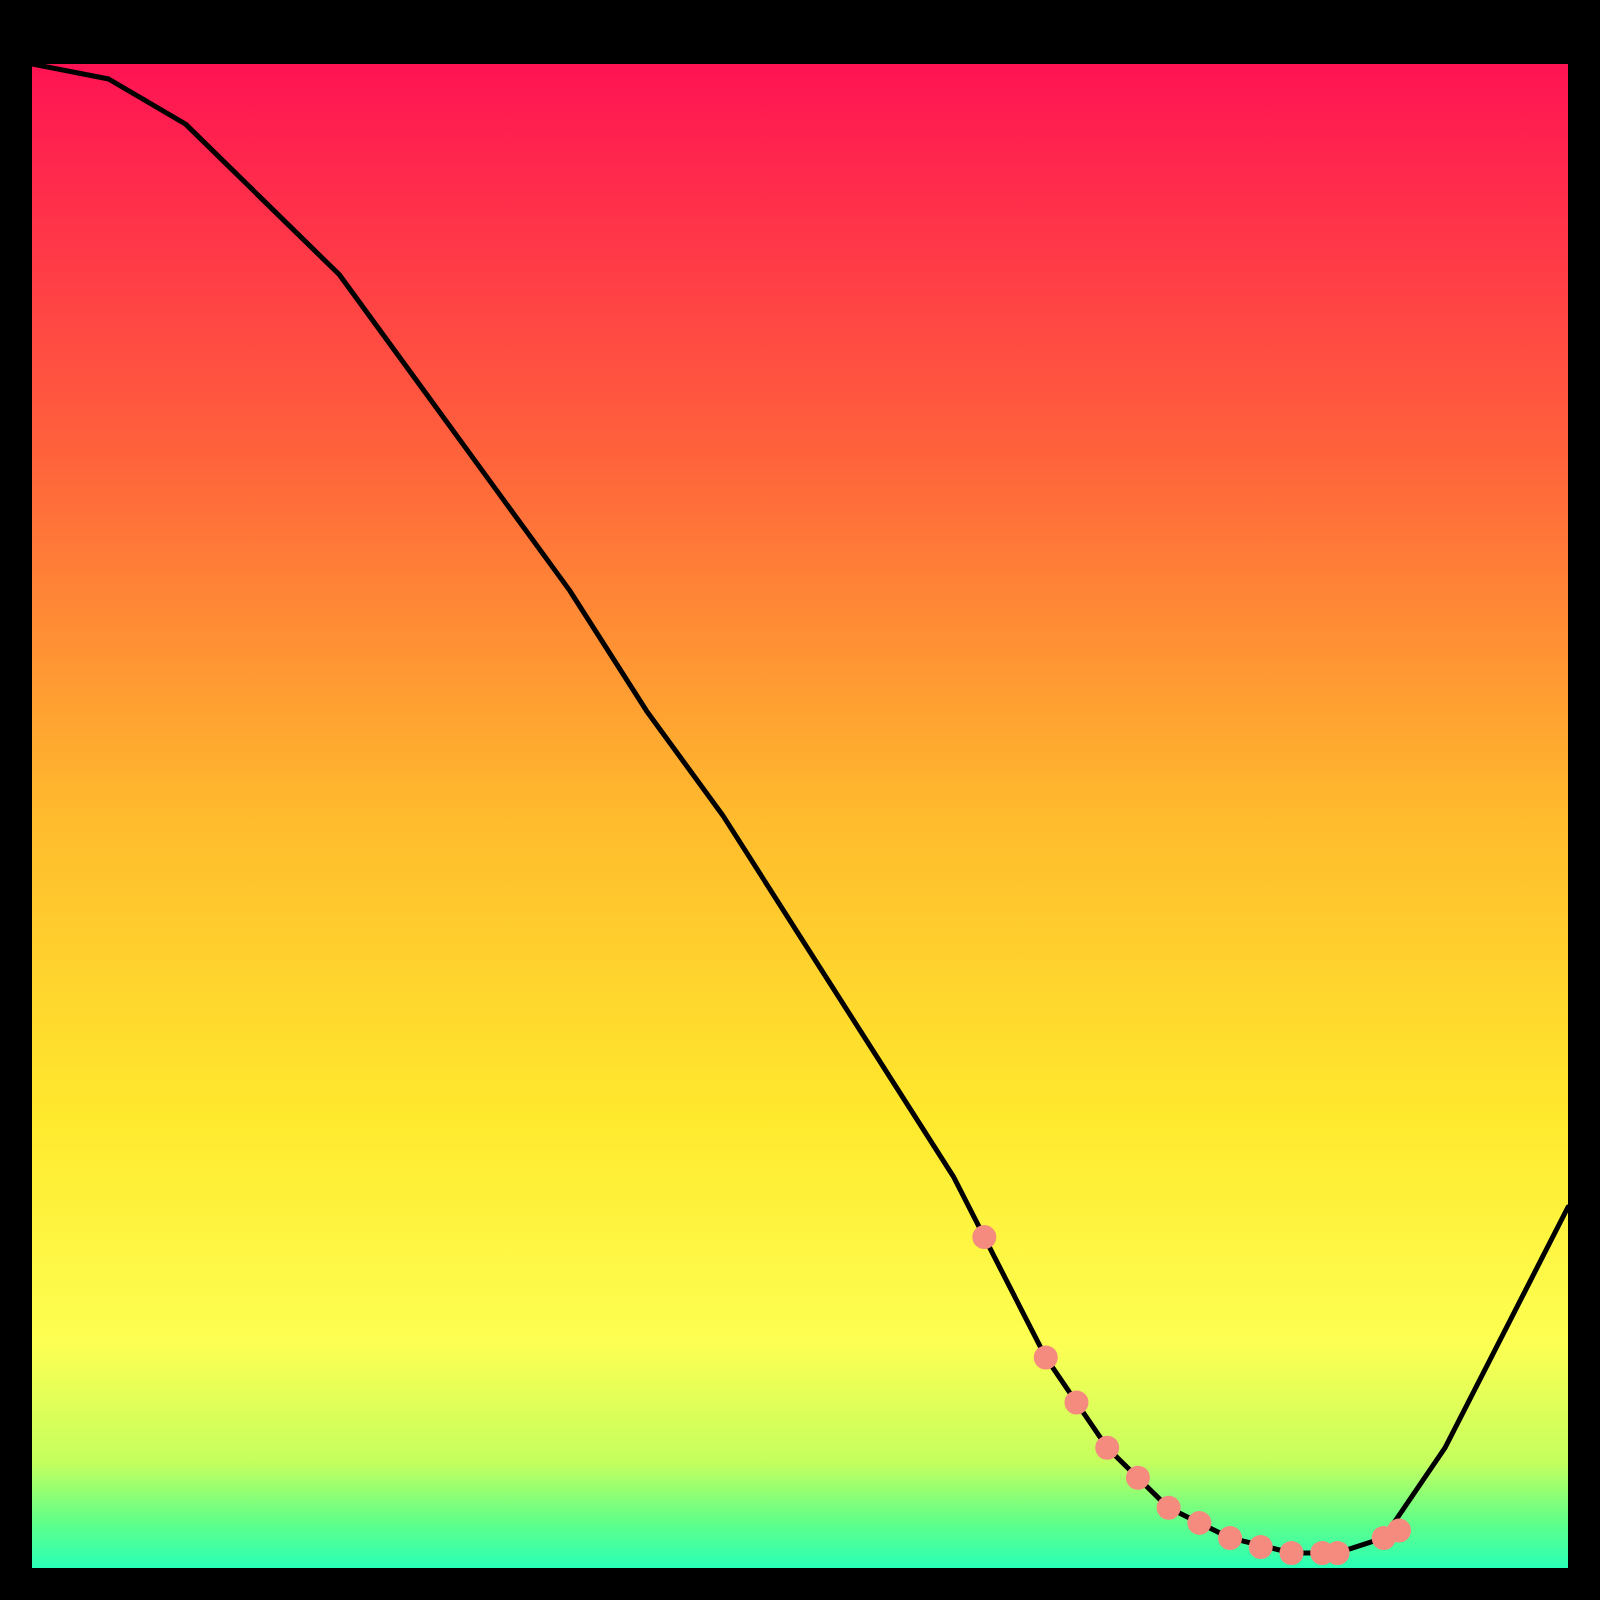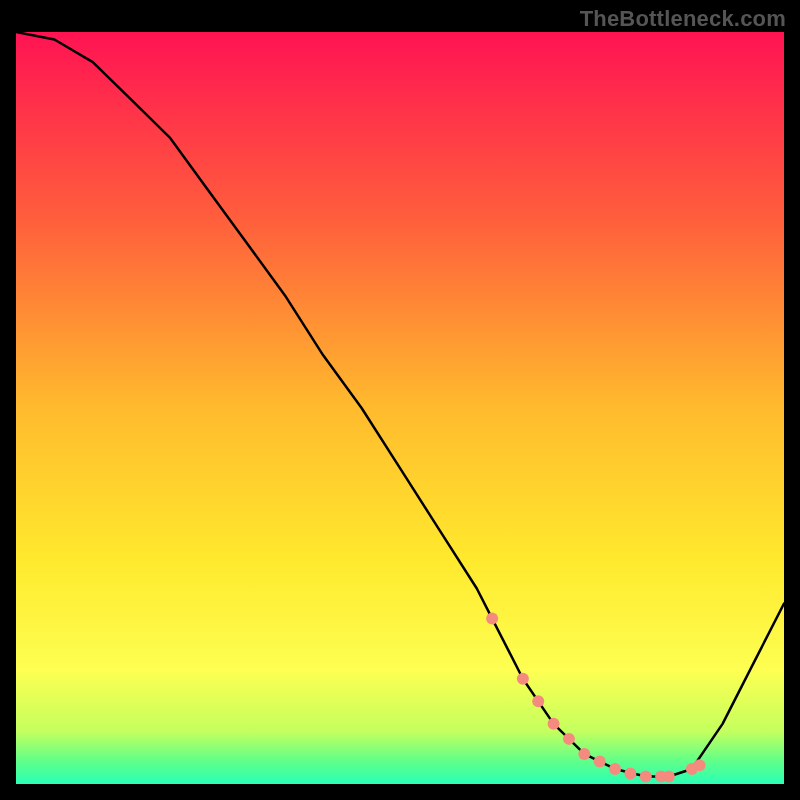--- a/index.html
+++ b/index.html
@@ -37,21 +37,20 @@
   .plot svg {
     width: 100%;
     height: 100%;
     display: block;
   }
 </style>
 </head>
 <body>
 
 <div class="frame">
-  <div class="watermark">TheBottleneck.com</div>
   <div class="plot">
     <svg viewBox="0 0 768 752">
       <defs>
         <linearGradient id="bg-grad" x1="0" y1="0" x2="0" y2="1">
             <stop offset="0%" stop-color="#ff1353"></stop>
             <stop offset="25%" stop-color="#ff5f3c"></stop>
             <stop offset="50%" stop-color="#ffbb2d"></stop>
             <stop offset="70%" stop-color="#ffe92d"></stop>
             <stop offset="85%" stop-color="#fdff52"></stop>
             <stop offset="93%" stop-color="#c4ff5e"></stop>

